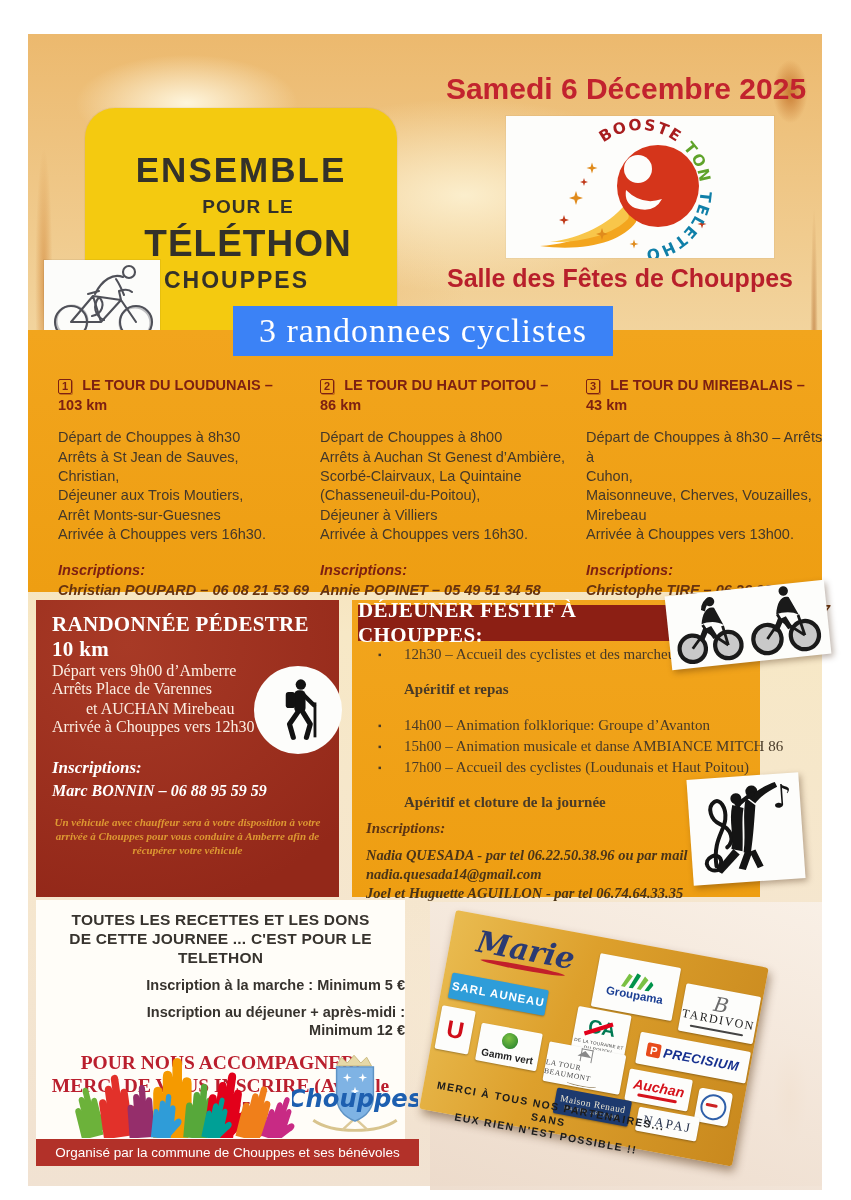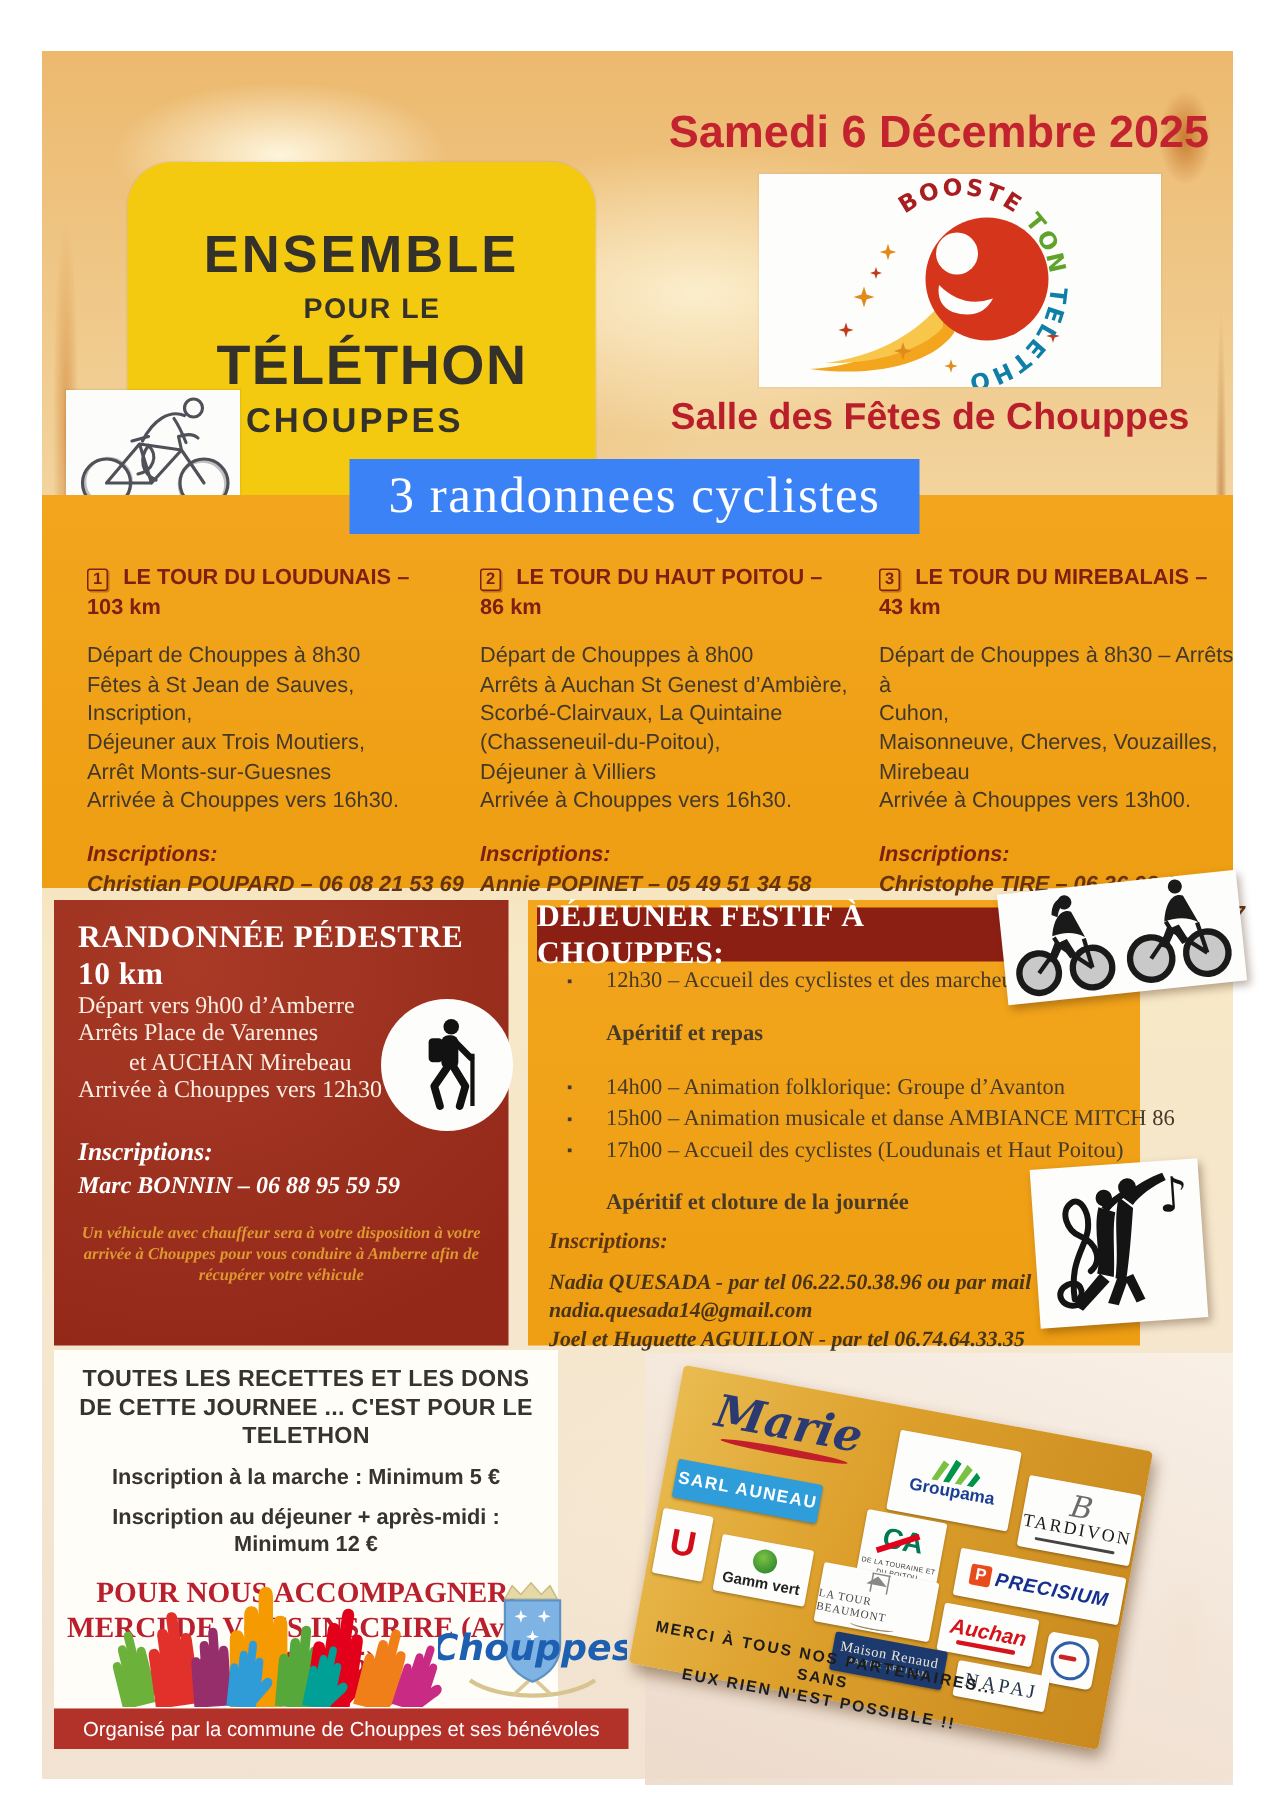--- a/index.html
+++ b/index.html
@@ -74,24 +74,24 @@
   .li-row{display:flex;margin-top:0;line-height:21px;}
   .li-row .sq{width:26px;padding-left:12px;font-size:10px;color:#483a28;}
   .li-bold{font-weight:700;margin:14px 0 0 38px;line-height:21px;}
   .li-group{margin-top:15px;}
   .lunch-insc{margin-top:7px;font-weight:700;font-style:italic;font-size:15px;color:#5d3413;}
   .lunch-contacts{margin-top:9px;font-weight:700;font-style:italic;font-size:14.5px;line-height:19px;color:#4a3418;}
   .photo-card{position:absolute;background:#fdfdfb;box-shadow:2px 3px 6px rgba(60,30,5,.35);}
   .card-cyclists{left:316px;top:-12px;width:160px;height:74px;transform:rotate(-6deg);}
   .card-dancers{left:338px;top:176px;width:112px;height:106px;transform:rotate(-4deg);}
   
-  .donate{position:absolute;left:36px;top:900px;width:336px;height:239px;background:#fffdf8;
+  .donate{position:absolute;left:36px;top:900px;width:369px;height:239px;background:#fffdf8;
     text-align:center;color:#37332e;}
   .donate .t1{margin-top:10px;font-weight:700;font-size:15.5px;letter-spacing:.2px;line-height:19px;}
-  .donate .fee{margin-top:9px;font-weight:700;font-size:14.5px;line-height:18px;}
+  .donate .fee{margin-top:9px;font-weight:700;font-size:14.5px;line-height:18px;text-align:right;}
   .donate .cta{margin-top:12px;font-family:"Liberation Serif",serif;font-weight:700;font-size:19.5px;
     color:#ba1f2e;line-height:23px;}
   .hands-wrap{position:absolute;left:26px;top:154px;width:240px;height:84px;}
   .chouppes-wrap{position:absolute;left:256px;top:152px;width:126px;height:86px;}
   .footer-bar{position:absolute;left:36px;top:1139px;width:383px;height:27px;background:#b23129;
     display:flex;align-items:center;justify-content:center;color:#fff;font-size:13.5px;}
   
   .photo-backdrop{position:absolute;left:430px;top:902px;width:392px;height:288px;
     background:linear-gradient(200deg,rgba(249,240,231,.95),rgba(236,218,202,.9));}
   .board{position:absolute;left:26px;top:8px;width:318px;height:202px;transform:rotate(10.5deg);
@@ -216,22 +216,22 @@
 
   <div class="tours">
     <div class="tour">
       <div class="tour-title">
         <span class="numbox">1</span>
         <span>LE TOUR DU LOUDUNAIS –</span>
         <div>103 km</div>
       </div>
       <div class="tour-body">
         <div>Départ de Chouppes à 8h30</div>
-        <div>Fêtes à St Jean de Sauves,</div>
-        <div>Inscription,</div>
+        <div>Arrêts à St Jean de Sauves,</div>
+        <div>Christian,</div>
         <div>Déjeuner aux Trois Moutiers,</div>
         <div>Arrêt Monts-sur-Guesnes</div>
         <div>Arrivée à Chouppes vers 16h30.</div>
       </div>
       <div class="tour-insc">
         <div>Inscriptions:</div>
         <div class="contact">Christian POUPARD – 06 08 21 53 69</div>
       </div>
     </div>
     <div class="tour">

